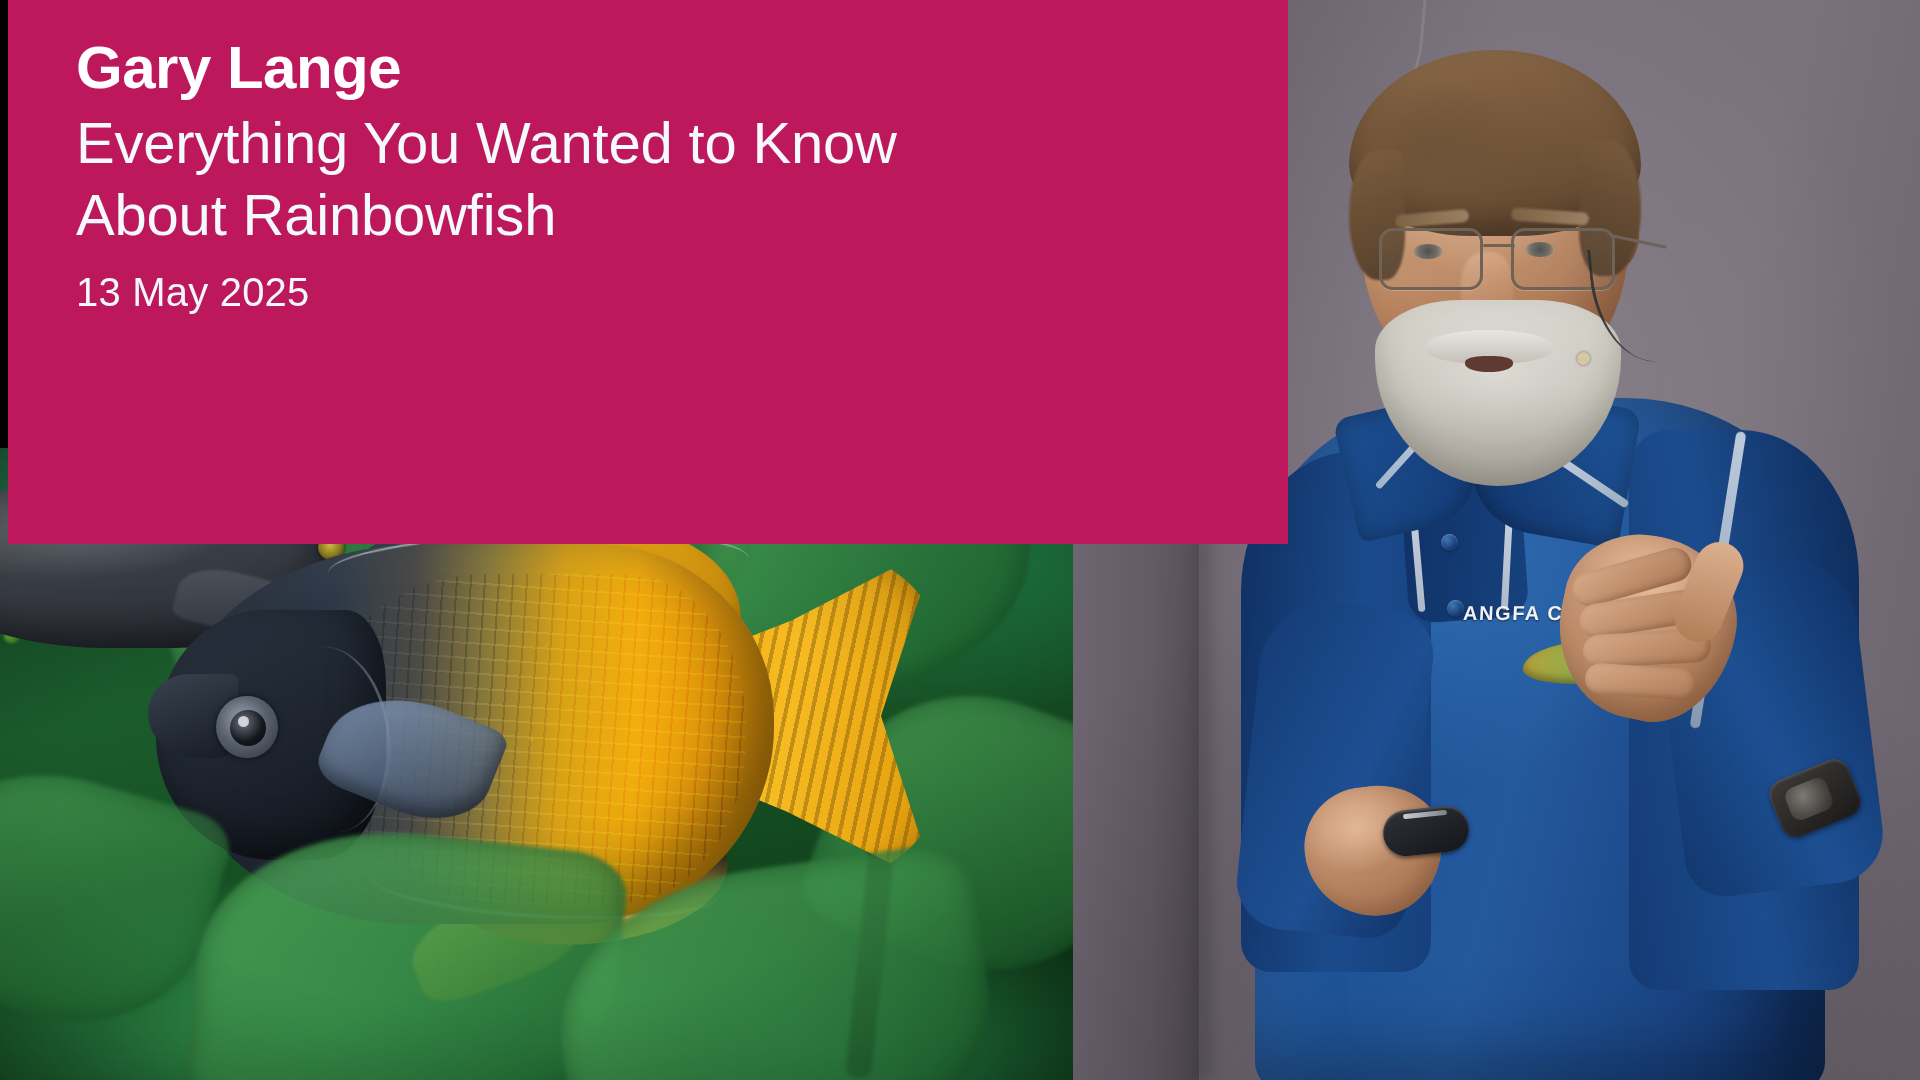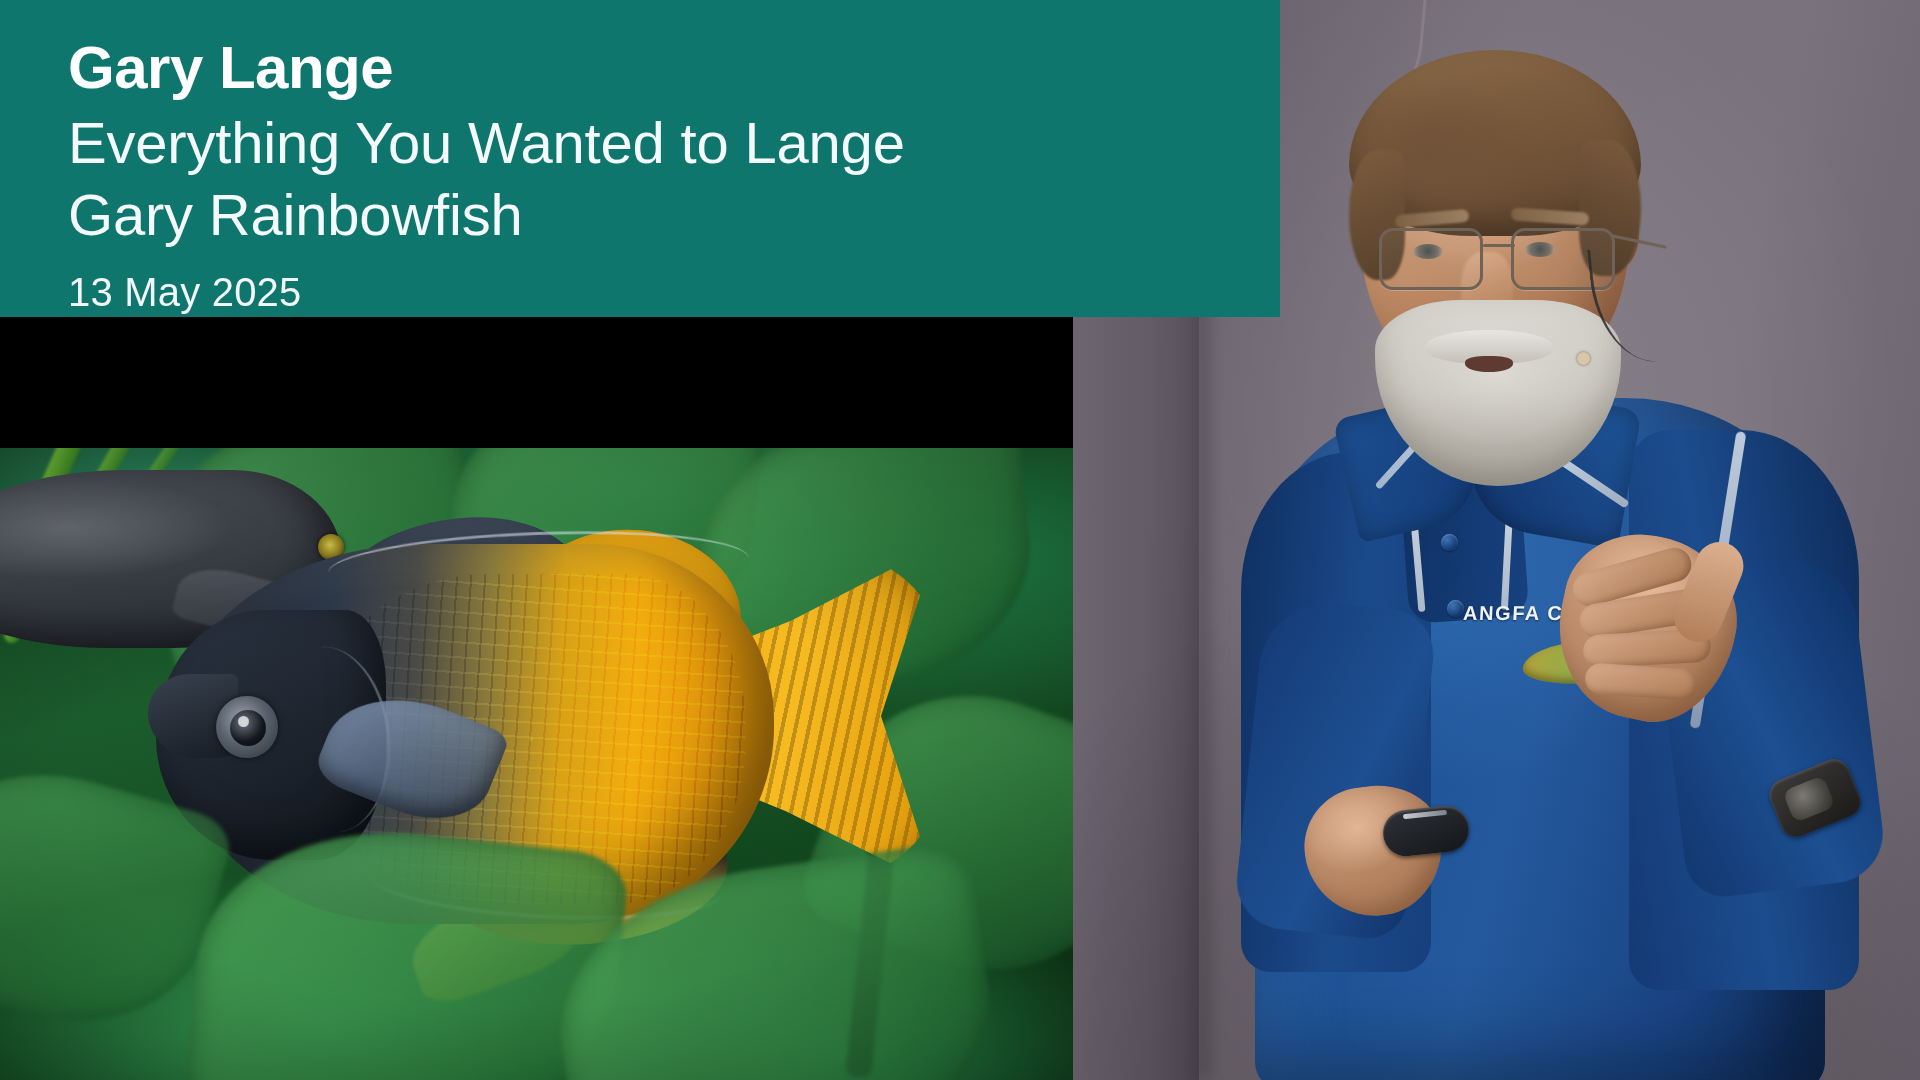--- a/index.html
+++ b/index.html
@@ -577,23 +577,23 @@
     width:172px; height:84px;
     background:linear-gradient(160deg,#cfd84a,#6f8b1c);
     border-radius:46% 14% 40% 26%;
     transform:rotate(-20deg);
     filter:blur(1.6px);
     opacity:.8;
   }
 
   
   .title-card {
-    position:absolute; left:0; top:0;
-    width:1280px; height:317px;
-    background:#0f766e;
+    position:absolute; left:8px; top:0;
+    width:1280px; height:544px;
+    background:#be185d;
   }
   .title-inner {
     position:absolute; left:68px; top:36px;
     width:1180px;
     color:#ffffff;
   }
   .speaker-name {
     font-size:60px;
     font-weight:700;
     line-height:1.08;
@@ -734,20 +734,20 @@
     <div class="leaf lf4"></div>
     <div class="leaf lf5"></div>
 
     <div class="photo-shade"></div>
   </div>
 
   <div class="title-card">
     <div class="title-inner">
       <div class="speaker-name">Gary Lange</div>
       <div class="talk-title">
-        <div>Everything You Wanted to Lange</div>
-        <div>Gary Rainbowfish</div>
+        <div>Everything You Wanted to Know</div>
+        <div>About Rainbowfish</div>
       </div>
       <div class="talk-date">13 May 2025</div>
     </div>
   </div>
 
 </div>
 
 </body></html>

